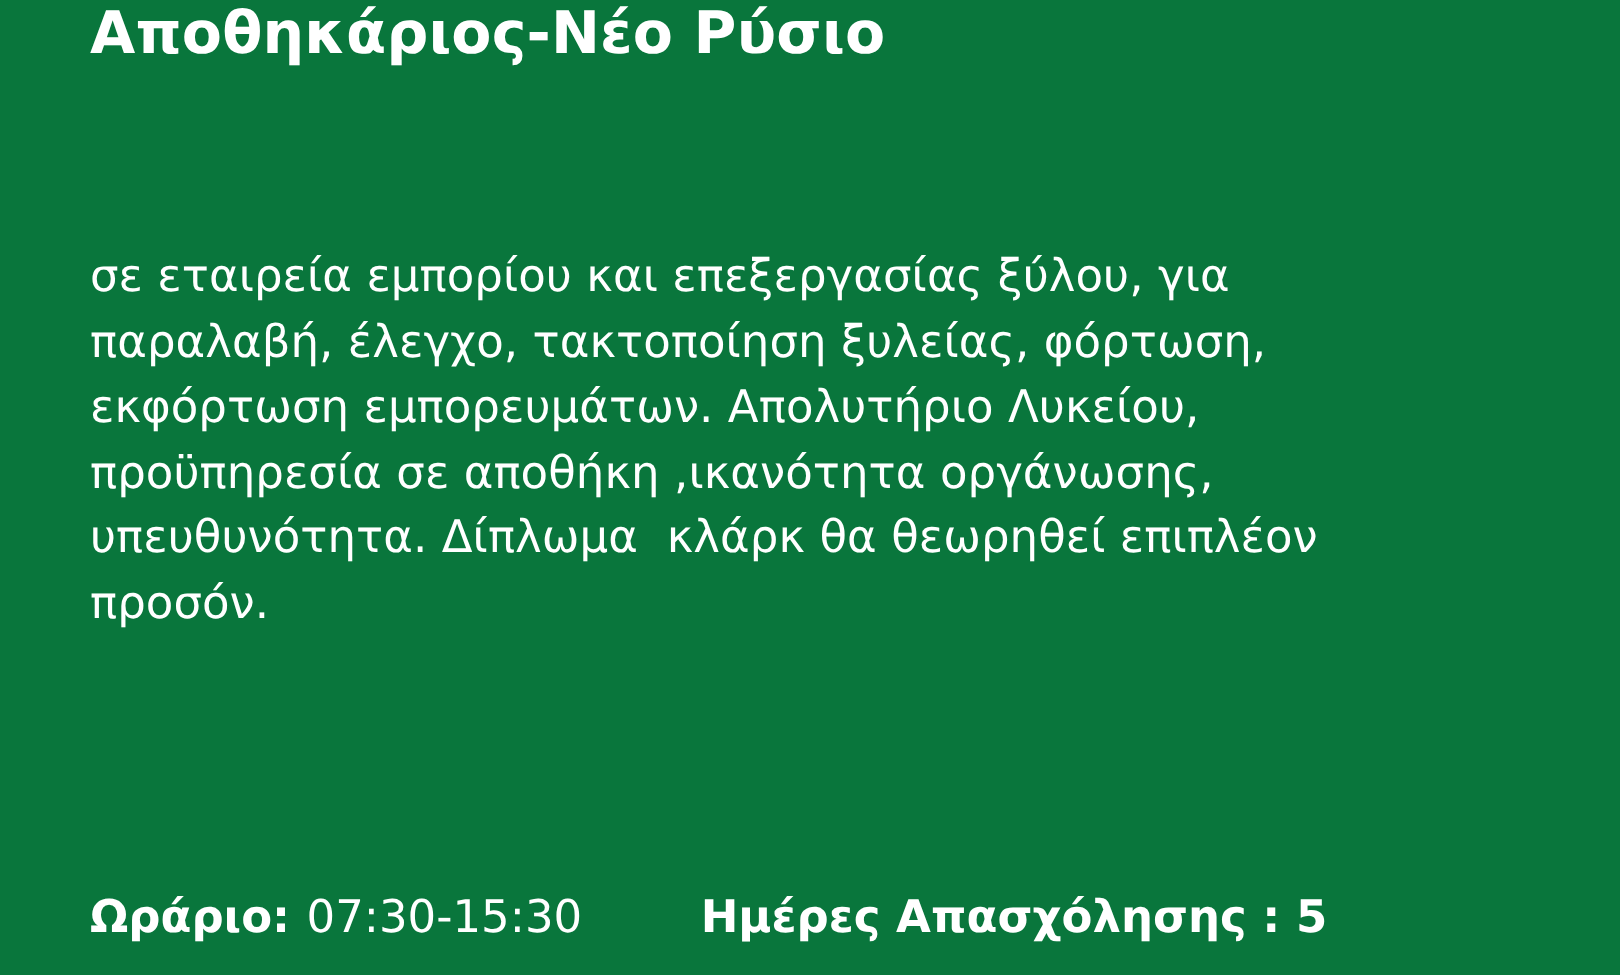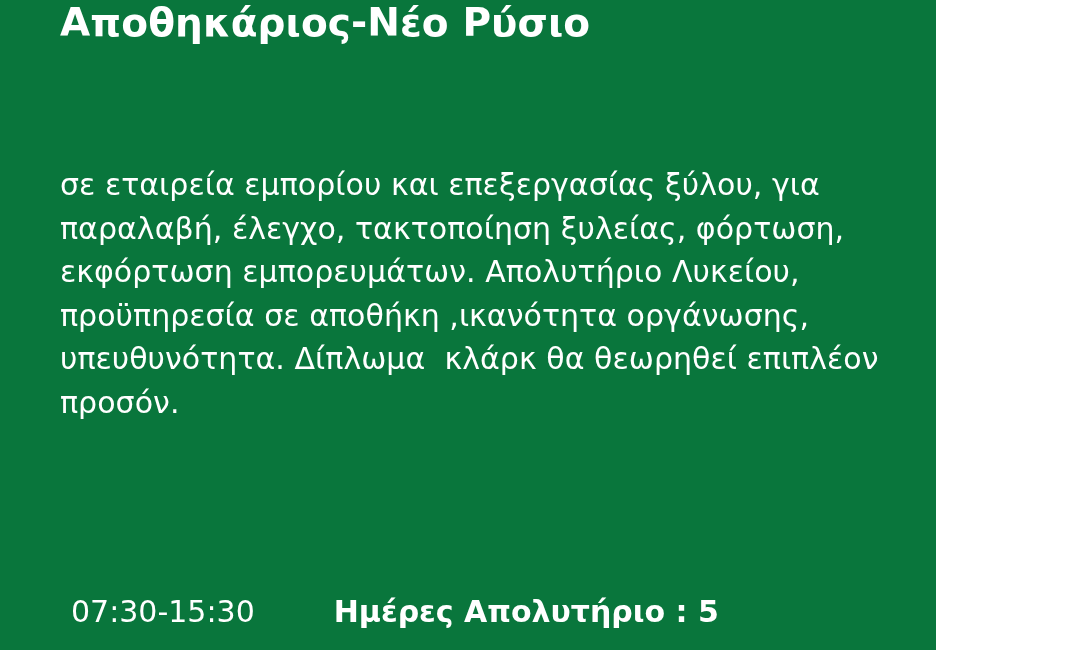--- a/index.html
+++ b/index.html
@@ -11,21 +11,21 @@
   body {
     width: 1080px;
     height: 650px;
     overflow: hidden;
     font-family: "DejaVu Sans", "Liberation Sans", sans-serif;
   }
 
   #job-card {
     position: relative;
     box-sizing: border-box;
-    width: 936px;
+    width: 1080px;
     height: 650px;
     background: #09763c;
     color: #ffffff;
     overflow: hidden;
     padding-left: 40px;
   }
 
   
   .job-title {
     position: absolute;
@@ -99,23 +99,24 @@
 
 <div id="job-card">
 
   <h1 class="job-title">Αποθηκάριος-Νέο Ρύσιο</h1>
 
   <p class="job-body">σε εταιρεία εμπορίου και επεξεργασίας ξύλου, για παραλαβή, έλεγχο, τακτοποίηση ξυλείας, φόρτωση, εκφόρτωση εμπορευμάτων. Απολυτήριο Λυκείου, προϋπηρεσία σε αποθήκη ,ικανότητα οργάνωσης, υπευθυνότητα. Δίπλωμα  κλάρκ θα θεωρηθεί επιπλέον προσόν.</p>
 
   <div class="job-footer">
 
     <div class="meta-group schedule">
+      <span class="meta-label">Ωράριο:</span>
       <span class="meta-value">07:30-15:30</span>
     </div>
 
     <div class="meta-group days">
-      <span class="meta-label">Ημέρες Απολυτήριο :</span>
+      <span class="meta-label">Ημέρες Απασχόλησης :</span>
       <span class="meta-value bold">&nbsp;5</span>
     </div>
 
   </div>
 
 </div>
 
 </body></html>

